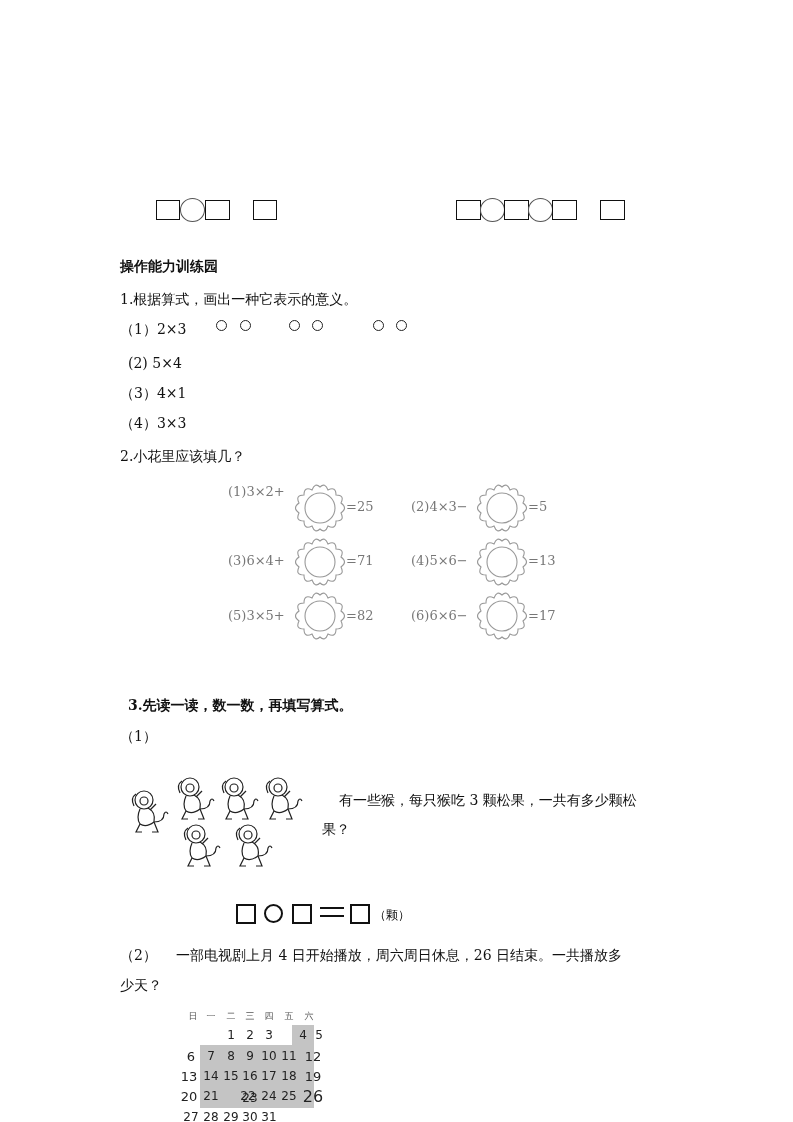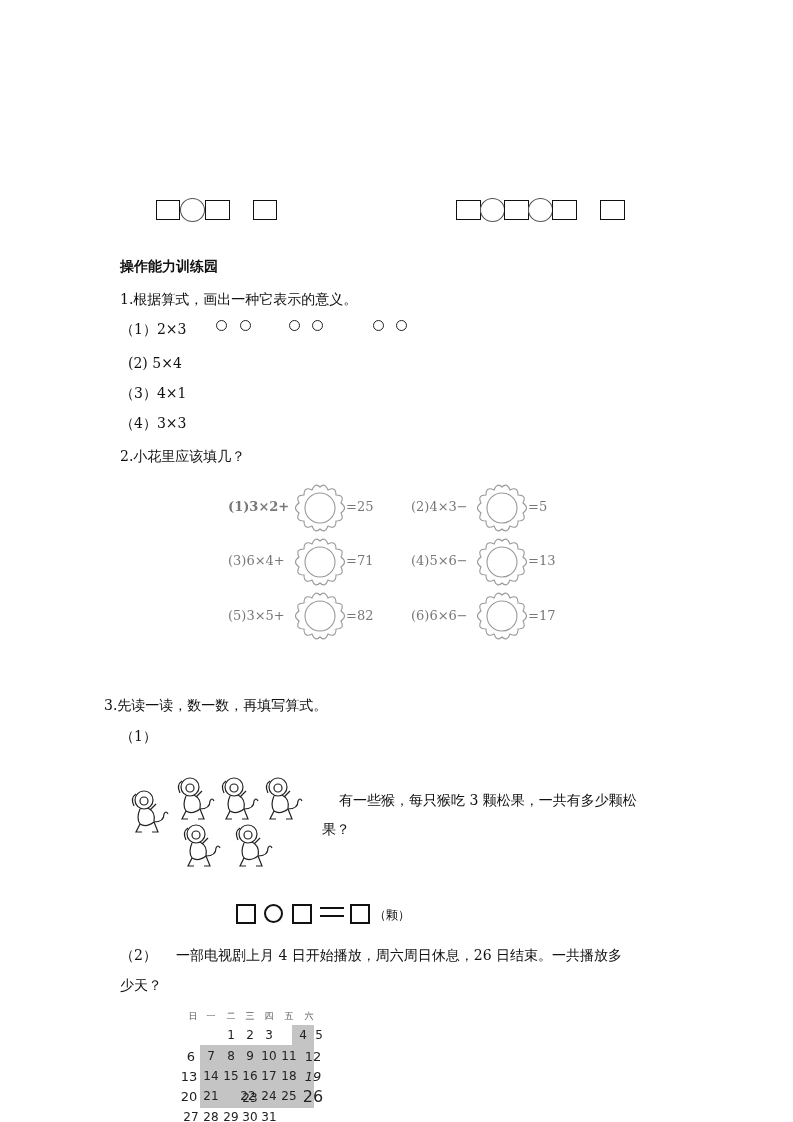--- a/index.html
+++ b/index.html
@@ -59,21 +59,21 @@
 <svg width="0" height="0" style="position:absolute">
   <defs>
     <g id="flowershape">
       <path d="M26 3 Q31 -2 34 6 Q42 2 42 11 Q51 11 47 19 Q54 24 47 29 Q51 37 42 37 Q42 46 34 42 Q31 50 26 45 Q21 50 18 42 Q10 46 10 37 Q1 37 5 29 Q-2 24 5 19 Q1 11 10 11 Q10 2 18 6 Q21 -2 26 3 Z" fill="none" stroke="#999" stroke-width="1.1"></path>
       <circle cx="26" cy="24" r="15" fill="#fff" stroke="#999" stroke-width="1.1"></circle>
     </g>
   </defs>
 </svg>
 
 <div>
-  <div class="flower-eq" style="left:228px;top:499px;font-weight:bold;">(1)3×2+</div>
+  <div class="flower-eq" style="left:228px;top:484px;">(1)3×2+</div>
   <svg class="flower" style="left:294px;top:484px;" viewBox="0 0 52 48">
       <use href="#flowershape"></use>
     </svg>
   <div class="flower-eq" style="left:346px;top:499px;">=25</div>
 </div>
 <div>
   <div class="flower-eq" style="left:411px;top:499px;">(2)4×3−</div>
   <svg class="flower" style="left:476px;top:484px;" viewBox="0 0 52 48">
       <use href="#flowershape"></use>
     </svg>
@@ -101,21 +101,21 @@
   <div class="flower-eq" style="left:346px;top:608px;">=82</div>
 </div>
 <div>
   <div class="flower-eq" style="left:411px;top:608px;">(6)6×6−</div>
   <svg class="flower" style="left:476px;top:592px;" viewBox="0 0 52 48">
       <use href="#flowershape"></use>
     </svg>
   <div class="flower-eq" style="left:528px;top:608px;">=17</div>
 </div>
 
-<div class="abs txt" style="left:104px;top:696px;">3.先读一读，数一数，再填写算式。</div>
+<div class="abs txt" style="left:128px;top:696px;font-weight:bold;">3.先读一读，数一数，再填写算式。</div>
 <div class="abs txt" style="left:120px;top:727px;">（1）</div>
 
 <svg width="0" height="0" style="position:absolute">
   <defs>
     <g id="monkeyshape" fill="none" stroke="#222" stroke-width="1.2">
       <circle cx="18" cy="12" r="9"></circle>
       <circle cx="18" cy="13" r="4"></circle>
       <path d="M10 6 Q4 10 8 18"></path>
       <path d="M14 21 Q10 30 14 36 L10 44 L16 44"></path>
       <path d="M22 20 Q30 24 28 34 L32 44 L26 44"></path>
@@ -188,21 +188,21 @@
   <div class="cal-cell" style="left:76px;top:34px;">10</div>
   <div class="cal-cell" style="left:96px;top:34px;">11</div>
   <div class="cal-cell" style="left:120px;top:34px;font-size:13px;">12</div>
 
   <div class="cal-cell" style="left:-4px;top:54px;font-size:13px;">13</div>
   <div class="cal-cell" style="left:18px;top:54px;">14</div>
   <div class="cal-cell" style="left:38px;top:54px;">15</div>
   <div class="cal-cell" style="left:57px;top:54px;">16</div>
   <div class="cal-cell" style="left:76px;top:54px;">17</div>
   <div class="cal-cell" style="left:96px;top:54px;">18</div>
-  <div class="cal-cell" style="left:120px;top:54px;font-size:13px;font-style:italic;">19</div>
+  <div class="cal-cell" style="left:120px;top:54px;font-size:13px;">19</div>
 
   <div class="cal-cell" style="left:-4px;top:74px;font-size:13px;">20</div>
   <div class="cal-cell" style="left:18px;top:74px;">21</div>
   <div class="cal-cell" style="left:55px;top:74px;">22</div>
   <div class="cal-cell" style="left:57px;top:76px;">23</div>
   <div class="cal-cell" style="left:76px;top:74px;">24</div>
   <div class="cal-cell" style="left:96px;top:74px;">25</div>
   <div class="cal-cell" style="left:120px;top:74px;font-size:16px;">26</div>
 
   <div class="cal-cell" style="left:-2px;top:95px;">27</div>

